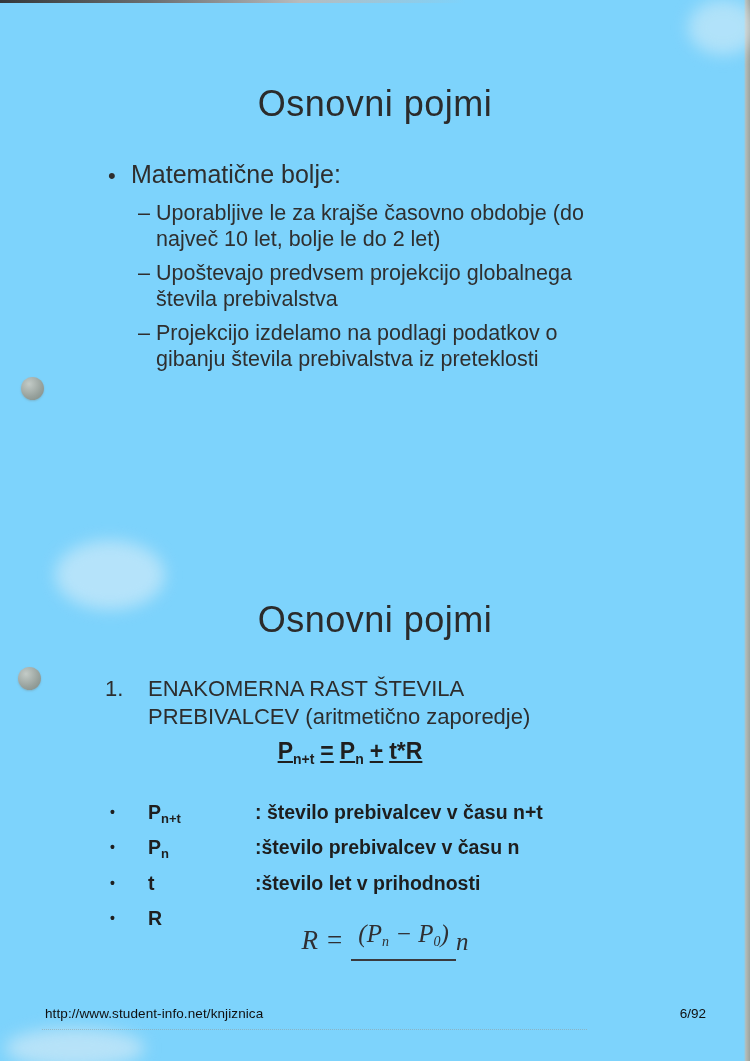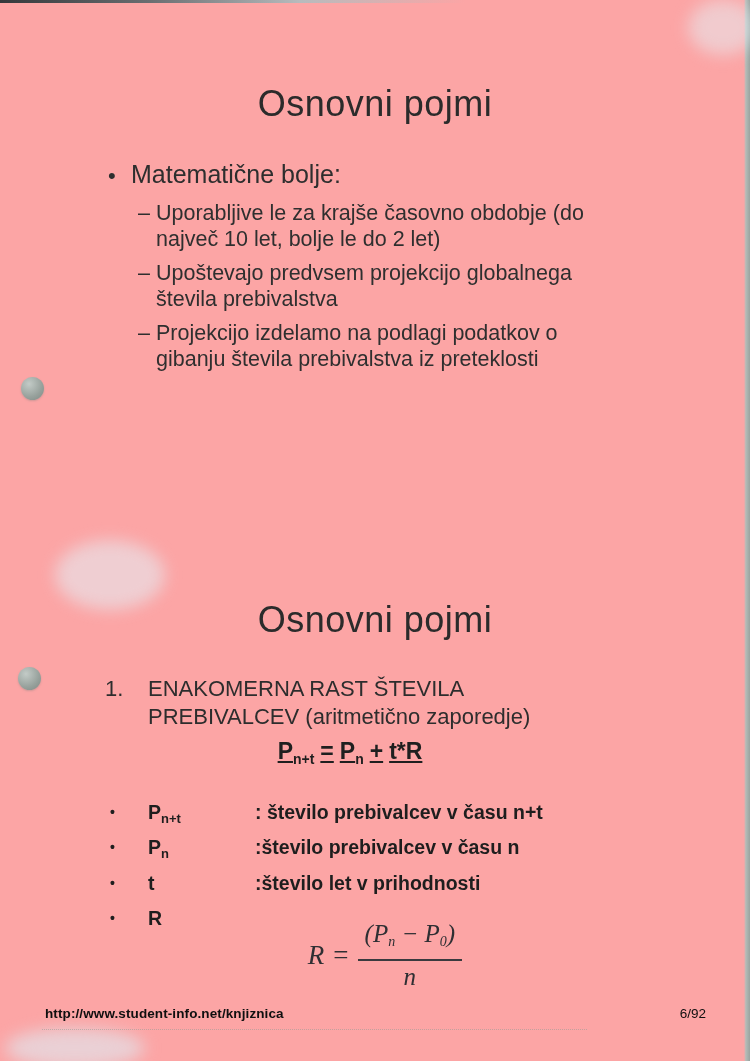--- a/index.html
+++ b/index.html
@@ -1,17 +1,17 @@
 <!DOCTYPE html>
 <html><head>
 <meta charset="utf-8">
 <style>
   html,body { margin:0; padding:0; background:#ffffff; }
   .page {
-    position:relative; width:750px; height:1061px; background:#fca5a5;
+    position:relative; width:750px; height:1061px; background:#7dd3fc;
     font-family:"Liberation Sans", sans-serif; color:#2e2e2e; overflow:hidden;
   }
   
   .scan-top-edge {
     position:absolute; top:0; left:0; width:100%; height:3px;
     background:linear-gradient(to right,#34383b 0%,#6a6e71 20%,#b7bbbd 40%,rgba(220,223,224,0) 62%);
   }
   .edge-strip {
     position:absolute; top:0; right:0; width:6px; height:100%;
     background:linear-gradient(to left,#9aa39f 0%,#b4bcb8 70%,rgba(190,197,193,0) 100%);
@@ -57,26 +57,26 @@
   .def-term { width:107px; flex:0 0 107px; }
   .def-term .sub { font-size:13px; vertical-align:-4px; }
   
   .r-formula {
     position:absolute; left:20px; top:920px; width:730px;
     display:flex; justify-content:center; align-items:center;
     font-family:"Liberation Serif","DejaVu Serif",serif; font-style:italic;
     font-size:27px; color:#2f2f33;
   }
   .r-formula .math-eq { font-style:normal; margin:0 9px; }
-  .frac { display:inline-flex; flex-direction:column; align-items:center; }
+  .frac { display:inline-flex; flex-direction:row; align-items:center; }
   .frac-num { padding:0 7px 3px 7px; border-bottom:2px solid #3a3a3e; font-size:25px; line-height:28px; }
   .frac-den { padding-top:2px; font-size:25px; line-height:27px; }
   .frac .msub { font-size:14px; vertical-align:-4px; }
   
-  .footer-url { position:absolute; left:45px; top:1006px; font-size:13.5px; font-weight:bold; color:#0f0f0f; letter-spacing:0.1px; }
+  .footer-url { position:absolute; left:45px; top:1006px; font-size:13.5px; font-weight:normal; color:#0f0f0f; letter-spacing:0.1px; }
   .page-number { position:absolute; right:44px; top:1006px; font-size:13.5px; font-weight:normal; color:#0f0f0f; }
 </style>
 </head>
 <body>
 
 <div class="page">
 
   <div class="scan-top-edge"></div>
   <div class="edge-strip"></div>
   <div class="smudge smudge1"></div>

